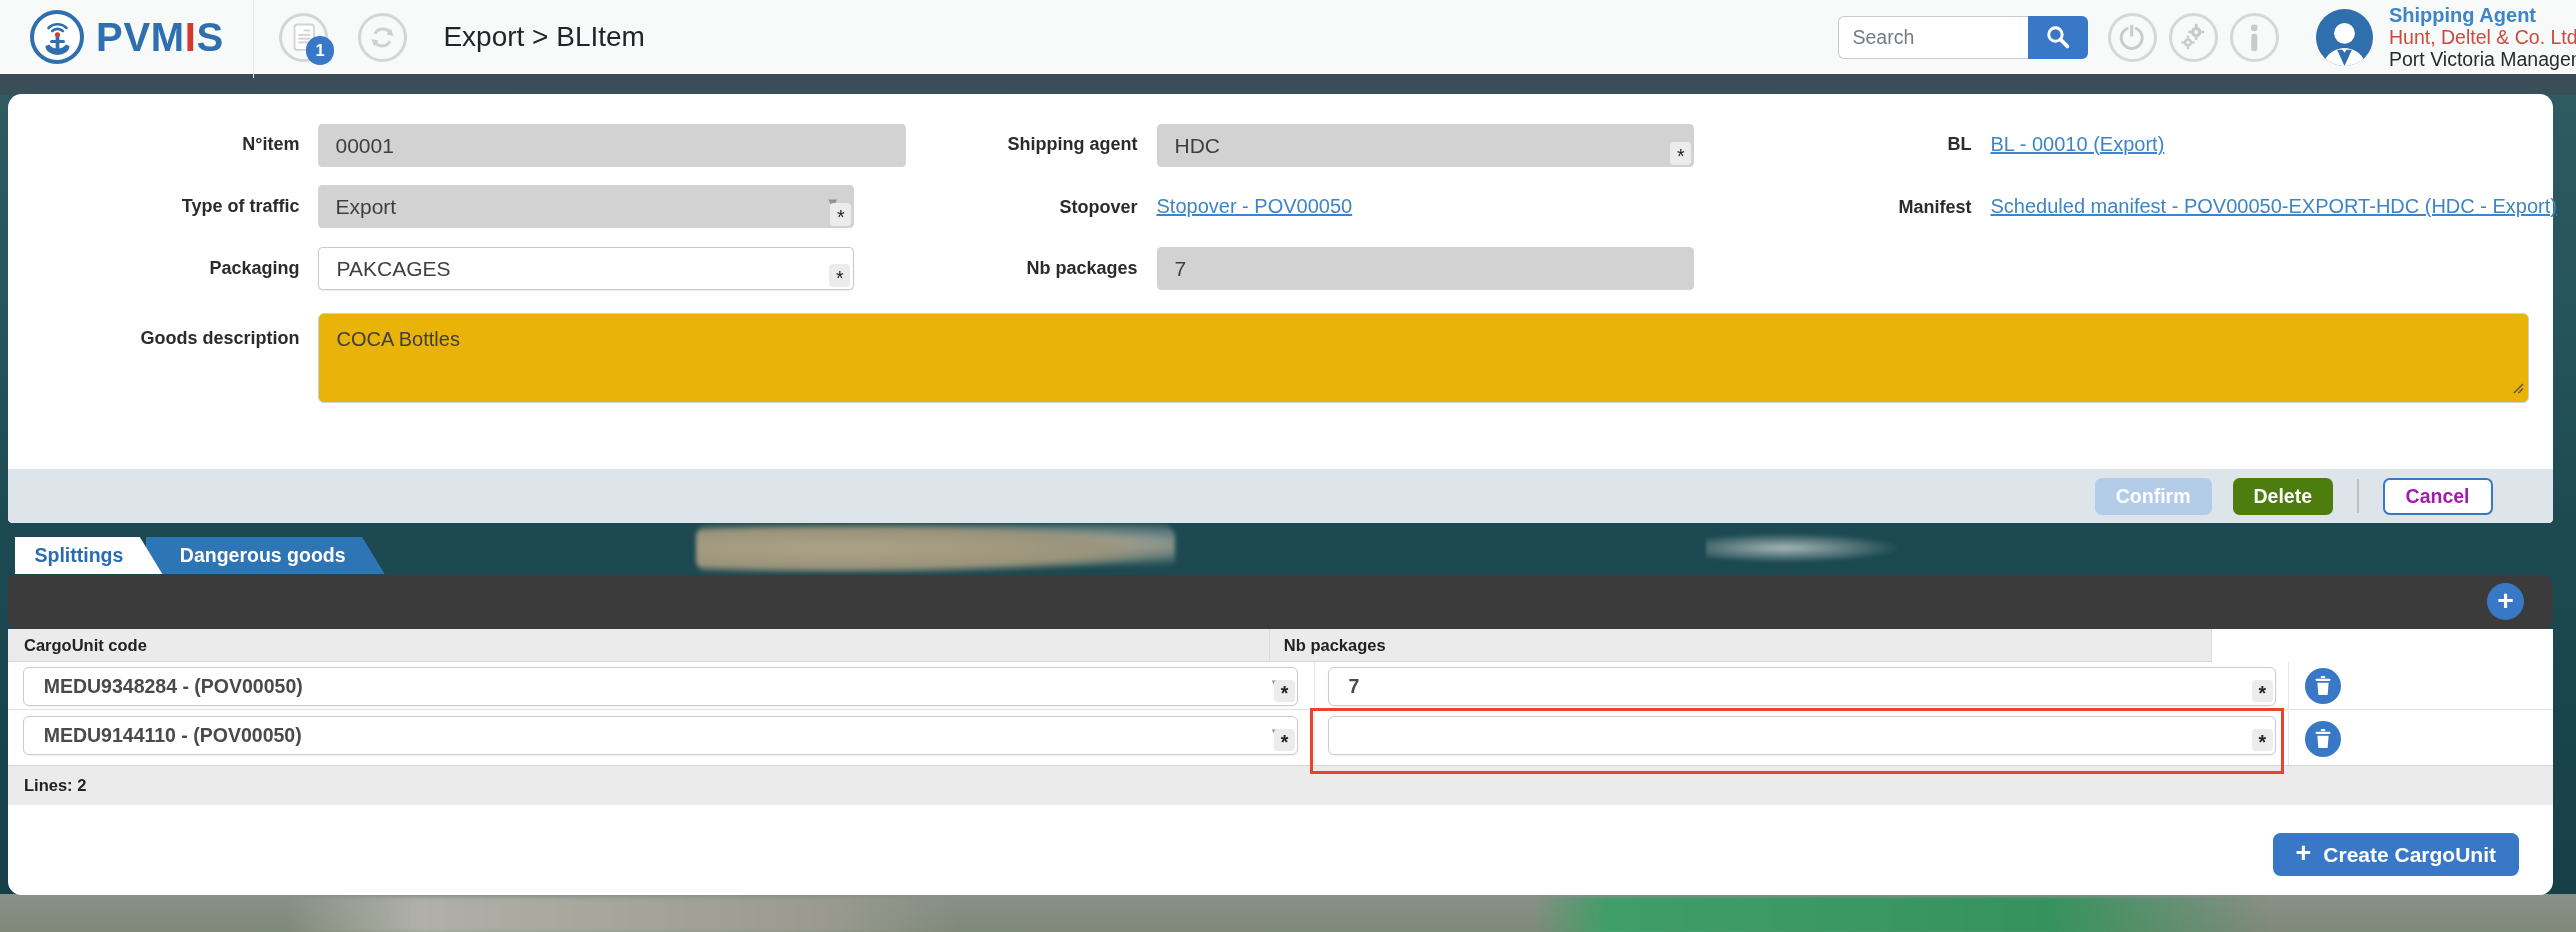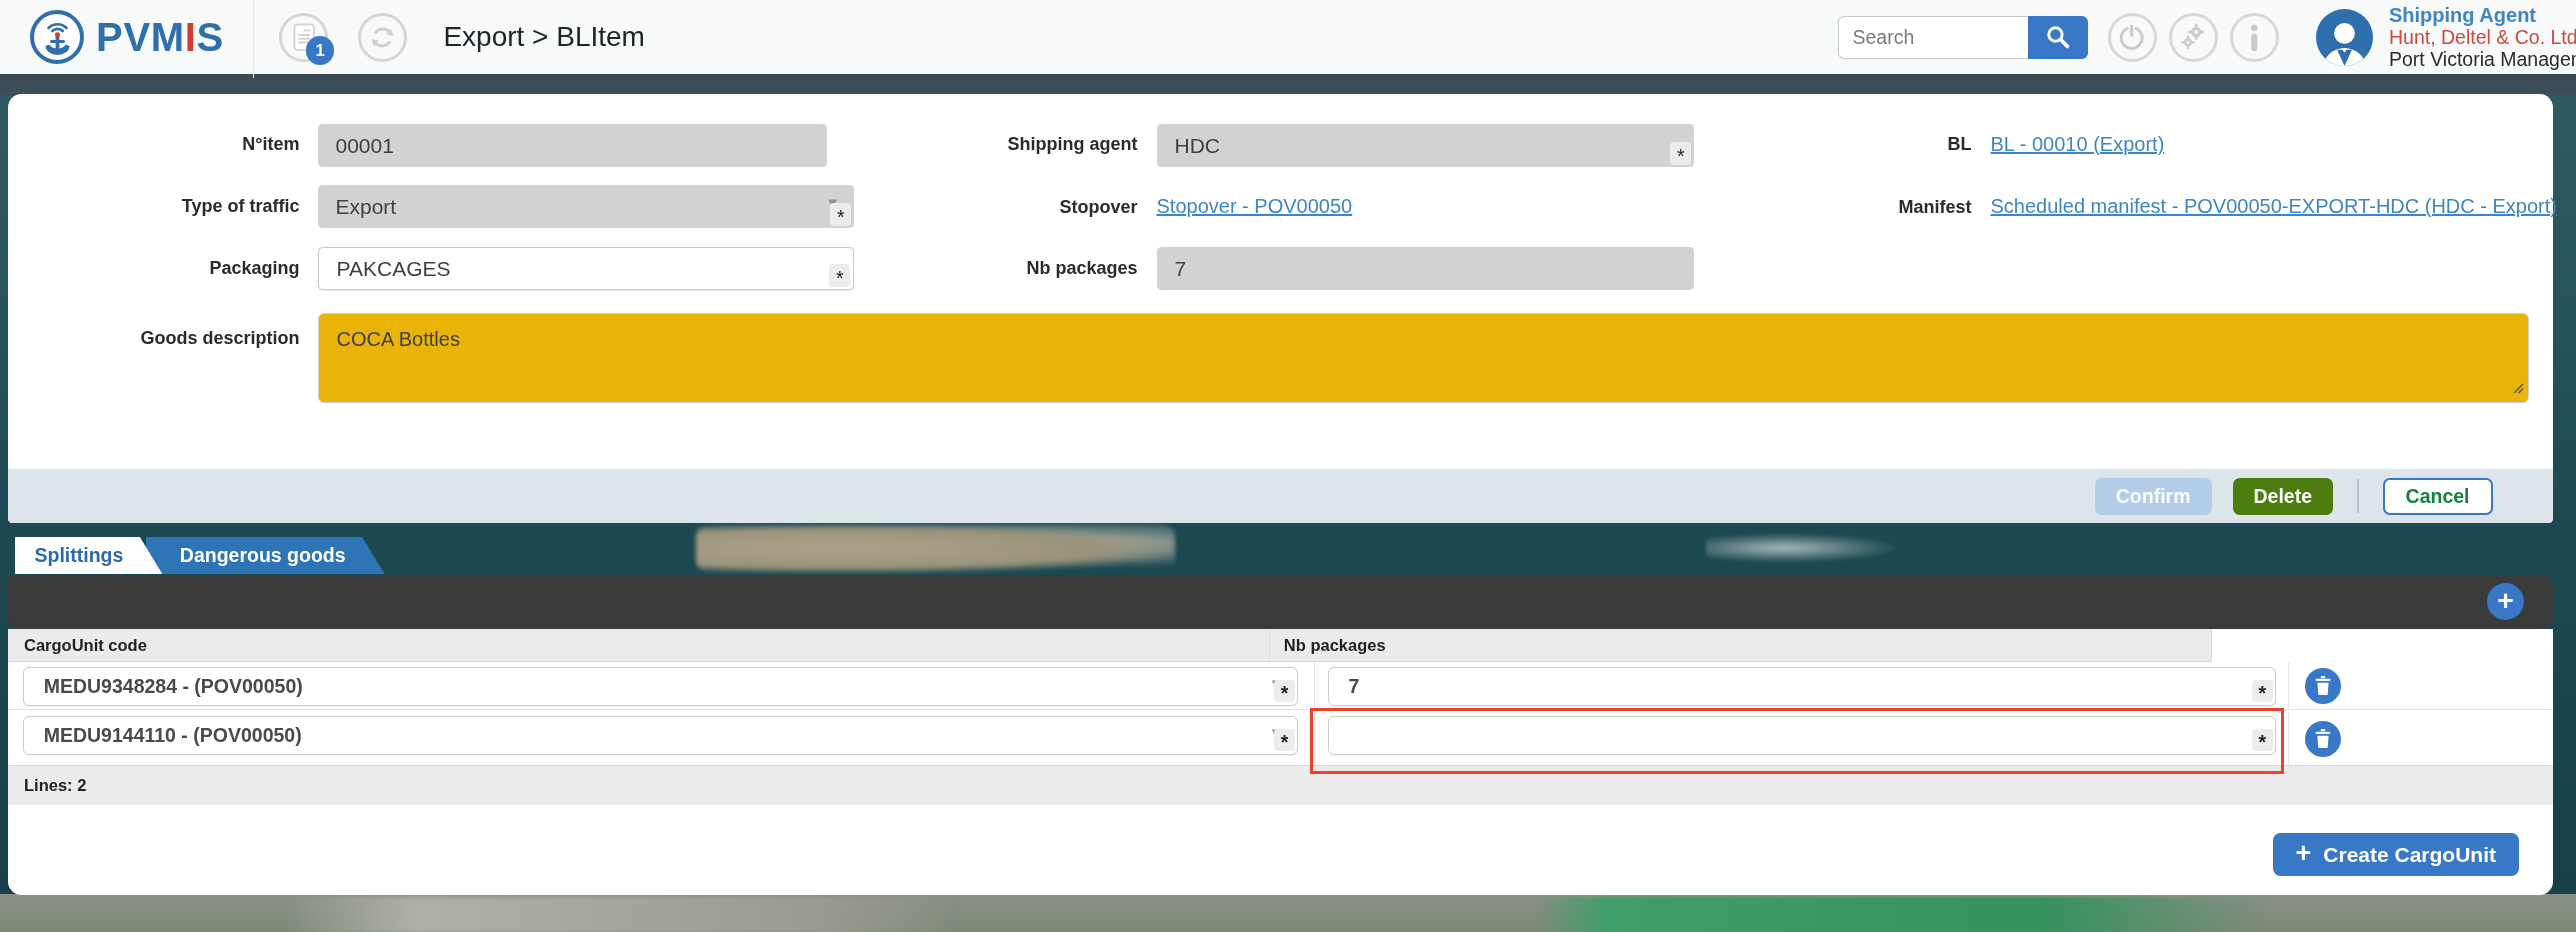--- a/index.html
+++ b/index.html
@@ -59,21 +59,21 @@
   .req-badge { position:absolute; right:2.2px; bottom:2.2px; width:21px; height:22.5px; background:#ececec; border-radius:3.7px; color:#222; font-size:19.5px; display:flex; align-items:center; justify-content:center; line-height:1; padding-top:6px; }
   .dd-arrow { position:absolute; right:13.5px; top:9px; font-size:15px; color:#8d9499; }
   .f-link { position:absolute; font-size:20px; color:#3d85c6; text-decoration:underline; white-space:nowrap; cursor:pointer; }
   .goods-area { position:absolute; left:310px; top:219px; width:2211px; height:90px; border:1.5px solid #c9d2da; border-radius:6px; background:#eab308; font-size:20px; color:#3f3f3f; padding:13.5px 18px; }
   .resize-grip { position:absolute; right:3px; bottom:3px; }
   .action-bar { position:absolute; left:0; bottom:0; width:2545px; height:54px; background:#dde4ea; border-radius:0 0 4.5px 4.5px; display:flex; align-items:center; justify-content:flex-end; padding-right:60px; }
   .btn { height:37px; border:none; border-radius:6.7px; font-size:19.5px; font-weight:bold; padding:0 21px; cursor:pointer; }
   .btn-confirm { background:#b3cde9; color:#fdfdfd; margin-right:21px; cursor:default; }
   .btn-delete { background:#4d7c0f; color:#fff; }
   .vdivider { width:1.5px; height:34px; background:#b9c2cb; margin:0 24px; }
-  .btn-cancel { background:#fff; color:#15803d; border:2.2px solid #3878c7; }
+  .btn-cancel { background:#fff; color:#a21caf; border:2.2px solid #3878c7; }
 
   
   .tabs { position:absolute; left:15px; top:537px; height:37px; display:flex; z-index:4; }
   .tab { height:37px; display:flex; align-items:center; font-size:19.5px; font-weight:bold; padding:0 39px 0 19.5px; clip-path:polygon(0 0, calc(100% - 22.5px) 0, 100% 100%, 0 100%); cursor:pointer; }
   .tab.active { background:#fff; color:#2a6bb0; position:relative; z-index:2; }
   .tab.inactive { background:#2e75b6; color:#fff; margin-left:-16.5px; position:relative; z-index:1; padding-left:34px; }
   .dark-bar { position:absolute; left:7.5px; top:575px; width:2545px; height:54px; background:#3b3b3b; border-radius:3px 10.5px 10.5px 10.5px; z-index:3; }
   .add-btn { position:absolute; right:28.4px; top:8.2px; width:37px; height:37px; border-radius:50%; background:#3878c7; border:none; color:#fff; font-size:28.4px; font-weight:bold; line-height:33px; cursor:pointer; display:flex; align-items:center; justify-content:center; padding-bottom:3px; }
 
   
@@ -202,21 +202,21 @@
   <div class="user-block">
     <div class="user-role">Shipping Agent</div>
     <div class="user-company">Hunt, Deltel &amp; Co. Ltd</div>
     <div class="user-org">Port Victoria Managem</div>
   </div>
 </div>
 
 <div class="form-panel">
 
   <div class="f-label" style="left:0; top:40px; width:292px;">N°item</div>
-  <div class="f-field disabled" style="left:310px; top:30px; width:509px;">
+  <div class="f-field disabled" style="left:310px; top:30px; width:588px;">
       <span>00001</span>
     </div>
 
   <div class="f-label" style="left:0; top:102px; width:292px;">Type of traffic</div>
   <div class="f-field disabled" style="left:310px; top:91px; width:536px;">
     <span>Export</span>
     <span class="dd-arrow">▼</span>
     <span class="req-badge">*</span>
   </div>
 

